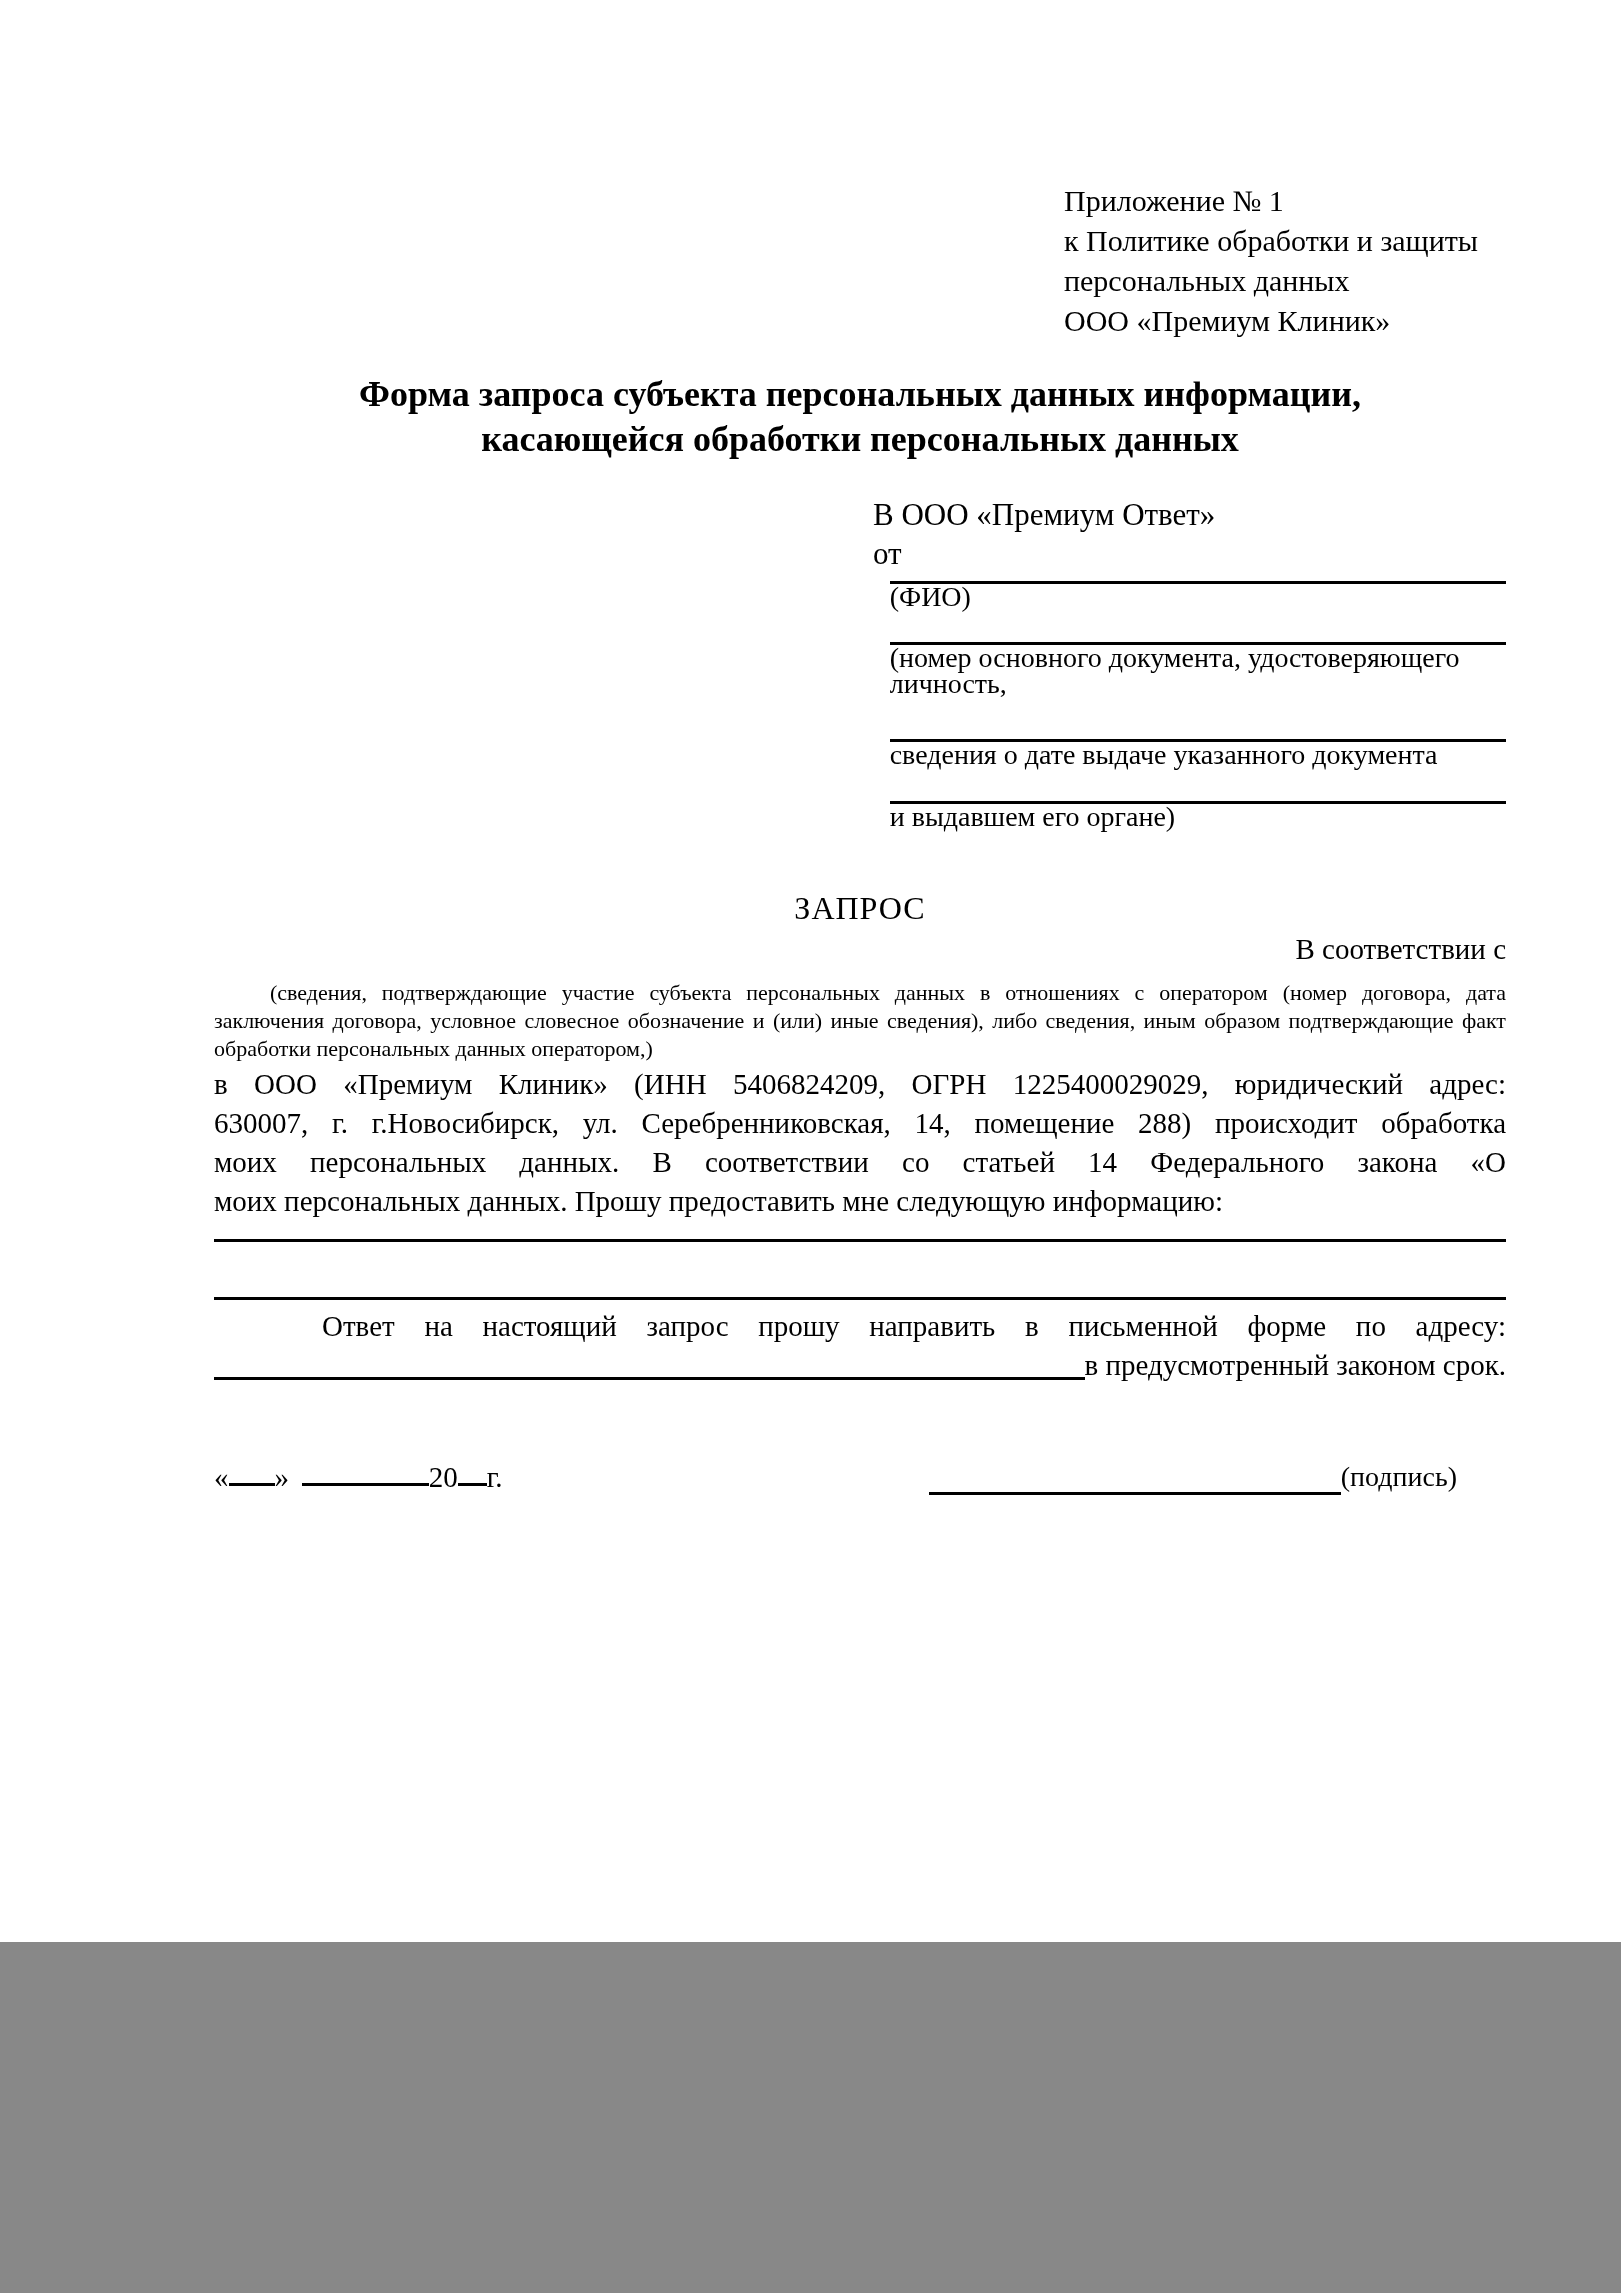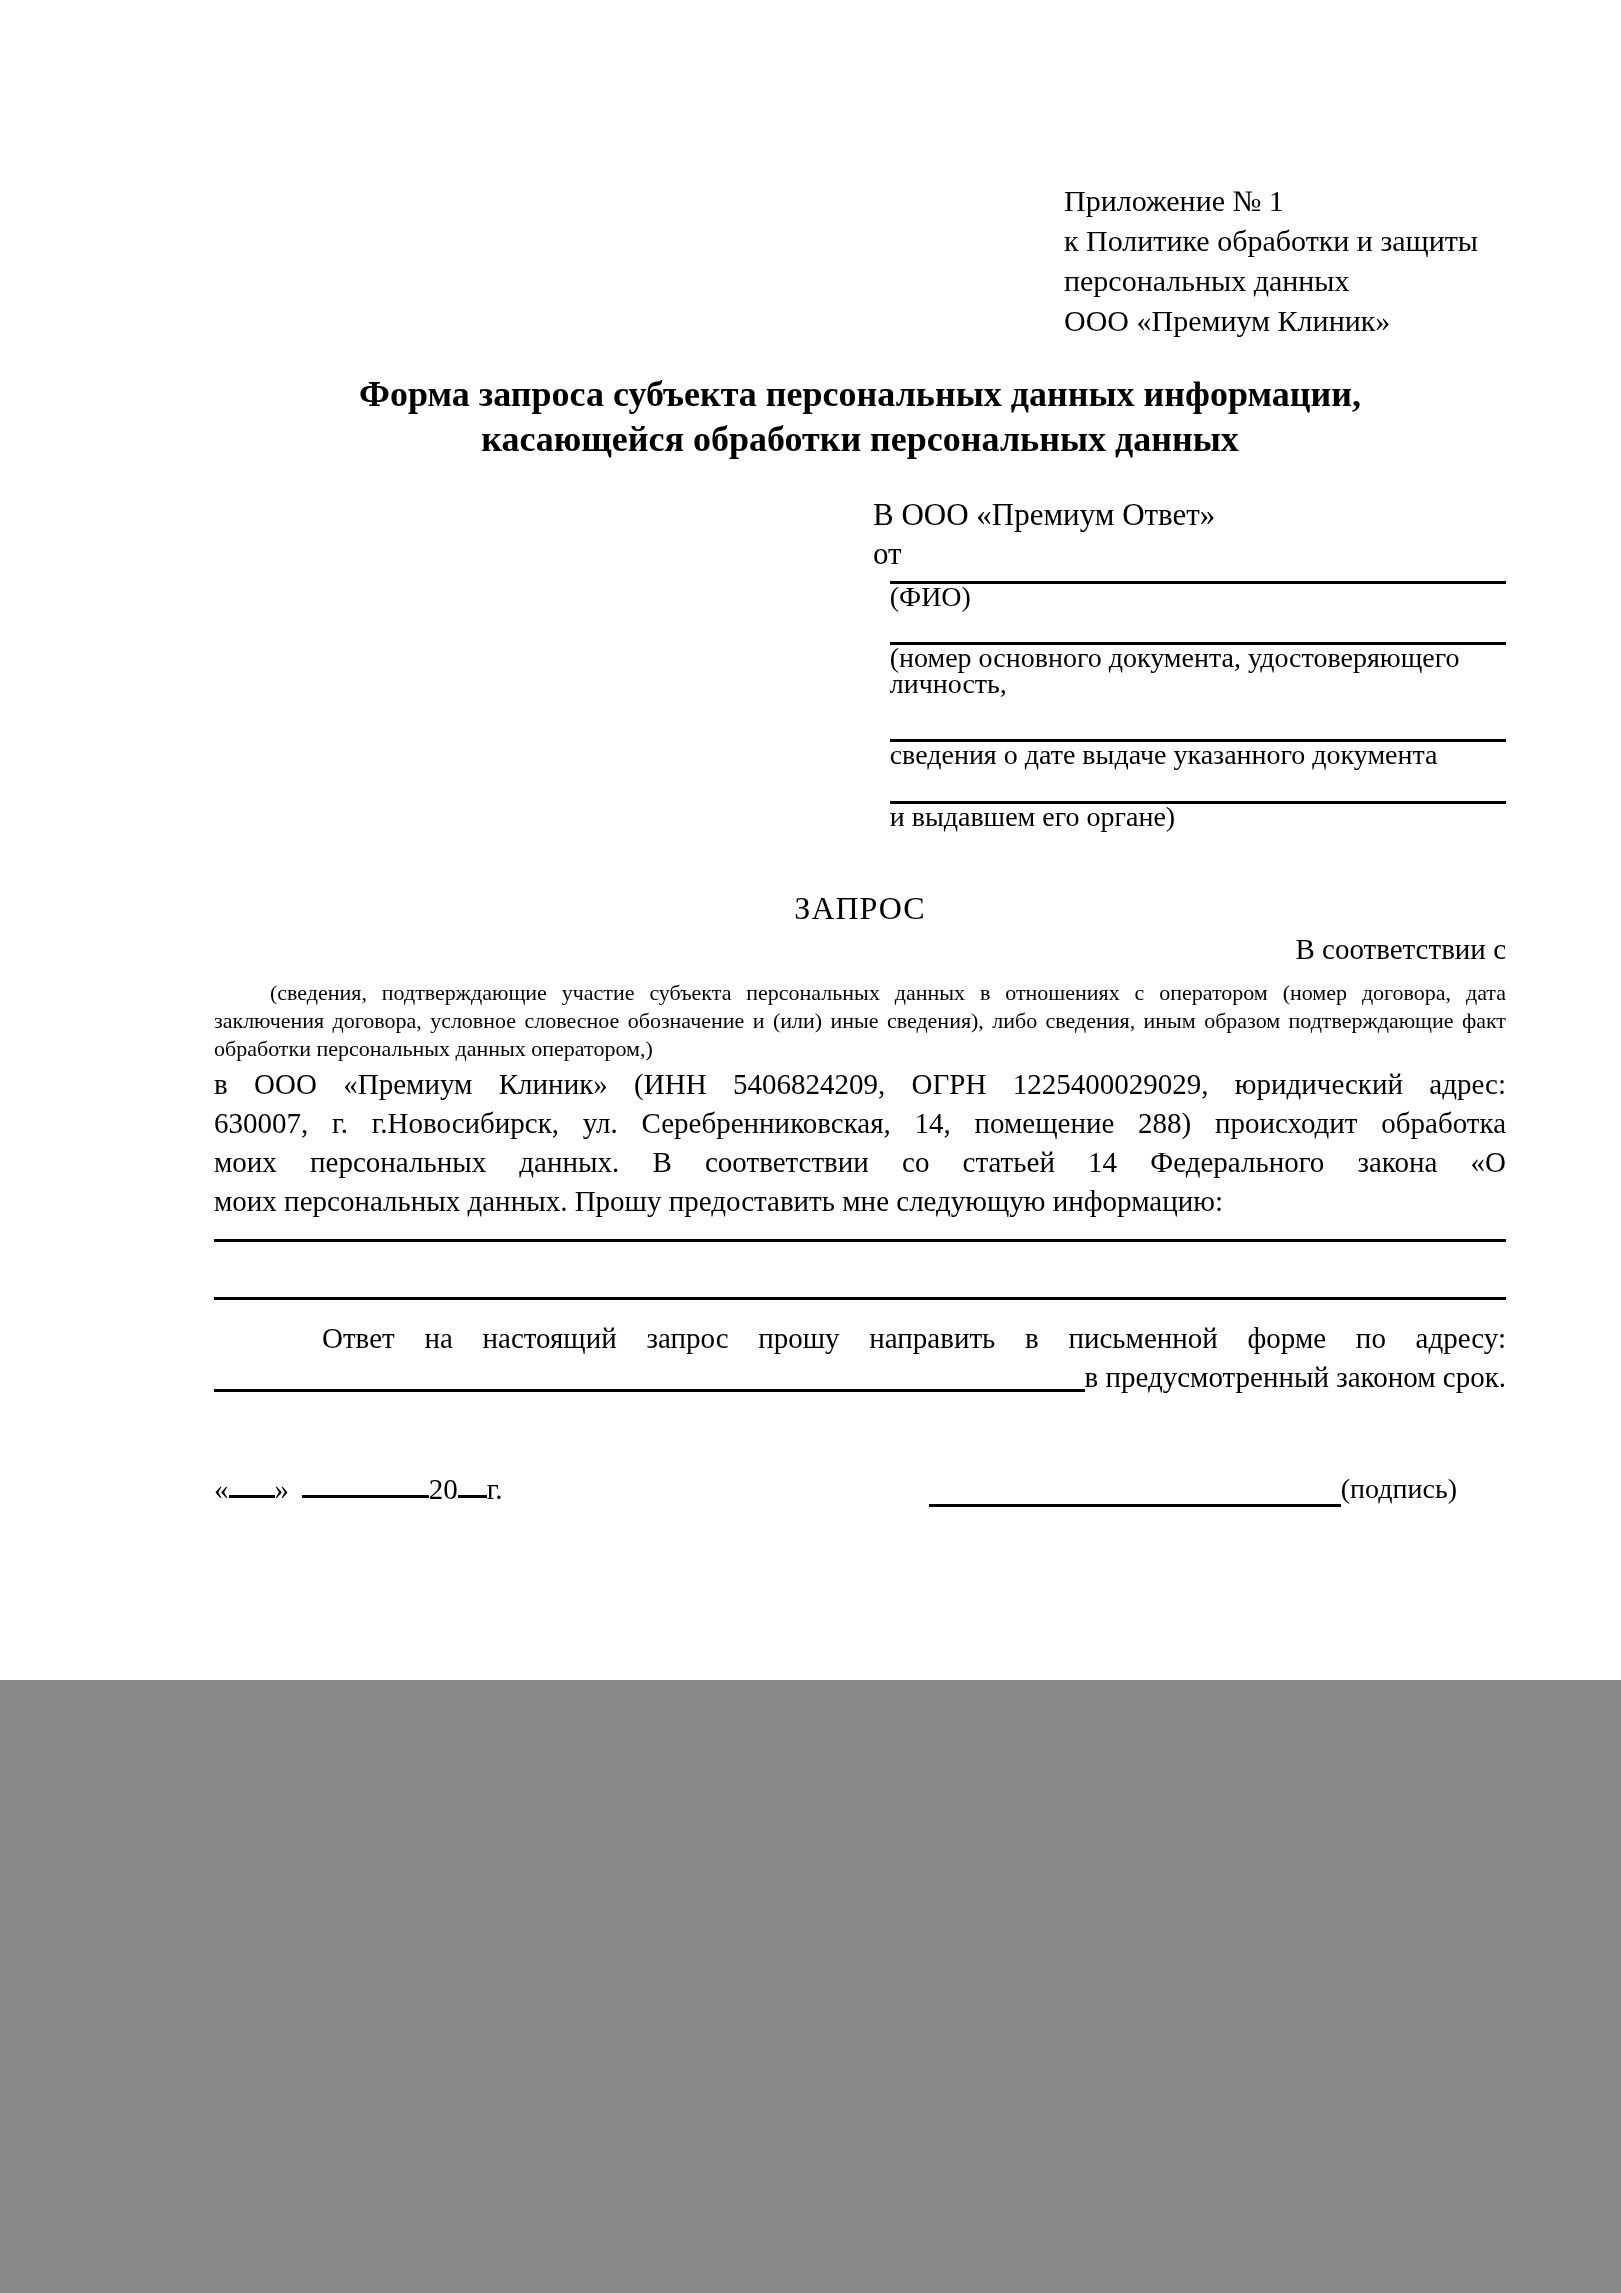--- a/index.html
+++ b/index.html
@@ -1,18 +1,18 @@
 <!DOCTYPE html>
 <html lang="ru"><head>
 <meta charset="utf-8">
 <style>
   html,body{margin:0;padding:0;background:#888;}
   .page{
     position:relative;
-    width:1621px;height:1680px;
+    width:1621px;height:1942px;
     background:#ffffff;
     color:#000;
     font-family:"Liberation Serif","DejaVu Serif",serif;
     margin:0 auto;
     overflow:hidden;
   }
   .content{position:absolute;left:214px;top:181px;width:1292px;}
 
   
   .appendix{margin-left:850px;font-size:30px;line-height:40px;}
@@ -35,21 +35,21 @@
   .fine{font-size:22px;line-height:28px;text-align:justify;}
   .fine .jl{text-align:justify;text-align-last:justify;}
   .fine .first{text-indent:56px;}
 
   .body-par{margin-top:2px;font-size:29px;line-height:39px;}
   .body-par .jl{text-align:justify;text-align-last:justify;}
 
   .blank-row1{margin-top:17.6px;}
   .blank-row2{margin-top:55px;}
 
-  .reply1{margin-top:19px;font-size:29px;line-height:39px;text-indent:108px;text-align:justify;text-align-last:justify;}
+  .reply1{margin-top:7px;font-size:29px;line-height:39px;text-indent:108px;text-align:justify;text-align-last:justify;}
   .reply2{display:flex;align-items:flex-end;font-size:29px;line-height:39px;}
   .reply-blank{flex:1;border-bottom:3.9px solid #000;margin-bottom:4.9px;}
   .reply-tail{white-space:nowrap;}
 
   .footer-row{margin-top:73px;display:flex;justify-content:space-between;align-items:flex-end;font-size:29px;line-height:37px;}
   .ib{display:inline-block;border-bottom:3.9px solid #000;height:25.5px;vertical-align:baseline;}
   .w47{width:46px;}
   .w130{width:127px;margin-left:12.7px;}
   .w30{width:29px;}
   .sig-group{margin-right:49px;display:flex;align-items:flex-end;}

